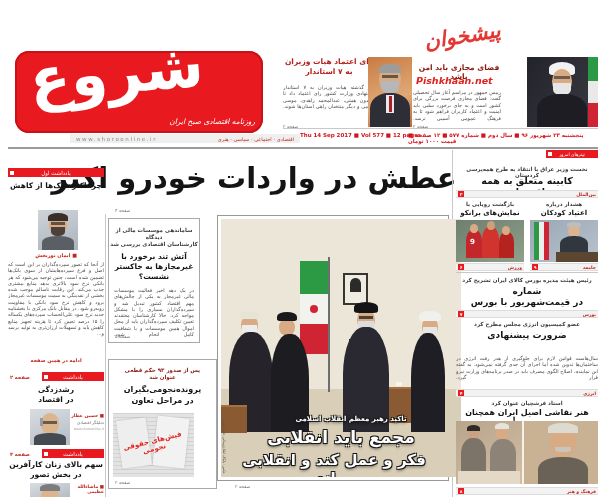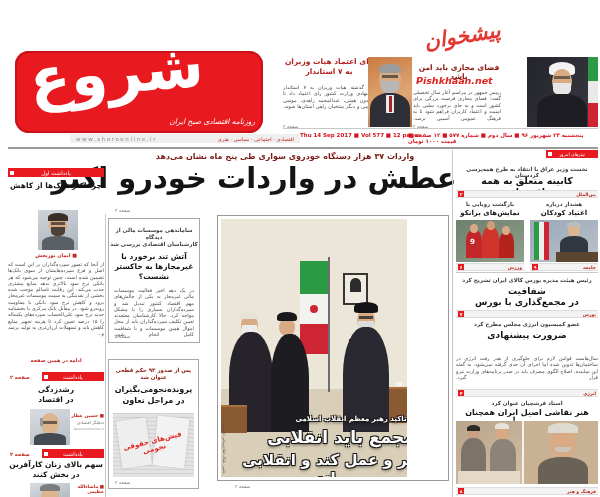--- a/index.html
+++ b/index.html
@@ -75,21 +75,20 @@
     <div class="abs" style="left:26px;top:26px;width:18px;height:12px;border-radius:0 0 45% 45%;background:#e6e6e6;"></div>
     <div class="abs" style="left:27px;top:19px;width:16px;height:3px;background:rgba(40,40,40,.6);"></div>
     <div class="torso" style="left:10px;top:37px;width:50px;height:33px;background:#1d1d23;"></div>
   </div>
 
   <div class="abs thin" style="left:283px;top:128px;width:315px;height:1px;"></div>
   <div class="abs" style="left:300px;top:132px;font-size:5.5px;font-weight:bold;color:#d6121b;">Thu 14 Sep 2017 ■ Vol 577 ■ 12 pages</div>
   <div class="abs fa" style="left:408px;top:132px;width:190px;font-size:5.5px;font-weight:bold;color:#d6121b;text-align:left;">پنجشنبه ۲۳ شهریور ۹۶ ■ سال دوم ■ شماره ۵۷۷ ■ ۱۲ صفحه ■ قیمت ۱۰۰۰ تومان</div>
   <div class="abs rule" style="left:8px;top:147px;width:590px;height:2px;"></div>
 
-  <div class="abs fa ctr bold" style="left:140px;top:152px;width:290px;font-size:8px;color:#7a1d15;">واردات ۳۷ هزار دستگاه خودروی سواری طی پنج ماه نشان می‌دهد</div>
   <div class="abs fa ctr bold" style="left:50px;top:161px;width:408px;font-size:29px;color:#141414;white-space:nowrap;">عطش در واردات خودرو اکثر</div>
   <div class="abs fa pgref" style="left:115px;top:208px;">صفحه ۴</div>
 
   <div class="abs thin" style="left:105px;top:214px;width:1px;height:283px;"></div>
   <div class="abs thin" style="left:452px;top:150px;width:1px;height:347px;"></div>
 
   <div class="abs redbar" style="left:8px;top:168px;width:96px;height:9px;font-size:5.5px;">
     <span class="whchip abs" style="left:2px;top:2.5px;"></span>
     <span class="fa">یادداشت اول</span>
   </div>
@@ -132,21 +131,21 @@
 
   <div class="abs" style="left:8px;top:449px;width:96px;height:9px;">
     <span class="abs fa" style="left:2px;top:1.5px;font-size:5px;font-weight:bold;color:#c0271d;">صفحه ۴</span>
     <span class="abs redbar" style="left:34px;top:0;width:62px;height:9px;font-size:5.5px;">
       <span class="whchip abs" style="left:2px;top:2.5px;"></span>
       <span class="fa">یادداشت</span>
     </span>
   </div>
   <div class="abs fa ctr bold" style="left:8px;top:460px;width:96px;font-size:7.5px;line-height:10px;color:#141414;">
     <div>سهم بالای زنان کارآفرین</div>
-    <div>در بخش کنند</div>
+    <div>در بخش تصور</div>
   </div>
   <div class="photo" style="left:30px;top:483px;width:40px;height:14px;background:linear-gradient(160deg,#d9dde1,#b4bcc4);">
     <div class="head" style="left:11px;top:3px;width:18px;height:20px;background:#dcb48e;"></div>
     <div class="abs" style="left:10px;top:1px;width:20px;height:7px;border-radius:50% 50% 0 0;background:#7c7c7c;"></div>
   </div>
   <div class="abs fa" style="left:71px;top:484px;width:33px;text-align:right;">
     <div style="font-size:4.5px;font-weight:bold;color:#c0271d;">■ ماشاءالله عظیمی</div>
     <div style="font-size:4px;color:#666;margin-top:2px;">دبیرکل اتاق تعاون ایران</div>
   </div>
 
@@ -156,39 +155,39 @@
       <div>کارشناسان اقتصادی بررسی شد</div>
     </div>
     <div class="fa ctr bold" style="margin-top:4px;font-size:7.5px;line-height:10px;color:#141414;">
       <div>آتش تند برخورد با</div>
       <div>غیرمجازها به خاکستر نشست؟</div>
     </div>
     <div class="fa jt" style="margin:5px 5px 0 5px;font-size:5px;line-height:6.3px;height:52px;overflow:hidden;">در یک دهه اخیر فعالیت موسسات مالی غیرمجاز به یکی از چالش‌های مهم اقتصاد کشور تبدیل شد و سپرده‌گذاران بسیاری را با مشکل مواجه کرد. حالا کارشناسان معتقدند تعیین تکلیف سپرده‌گذاران باید از محل اموال همین موسسات و با شفافیت کامل انجام شود.</div>
     <div class="fa pgref" style="position:absolute;left:6px;bottom:3px;">صفحه ۵</div>
   </div>
 
-  <div class="abs box" style="left:108px;top:359px;width:91px;height:130px;">
+  <div class="abs box" style="left:108px;top:359px;width:109px;height:130px;">
     <div class="fa ctr bold" style="margin-top:7px;font-size:5.5px;line-height:7px;color:#8a1a12;">
       <div>پس از صدور ۹۳ حکم قطعی</div>
       <div>عنوان شد</div>
     </div>
     <div class="fa ctr bold" style="margin-top:4px;font-size:8px;line-height:10.5px;color:#141414;">
       <div>پرونده‌نجومی‌بگیران</div>
       <div>در مراحل تعاون</div>
     </div>
     <div class="photo" style="left:4px;top:53px;width:81px;height:64px;background:repeating-linear-gradient(0deg,#e3e3e3 0 3px,#d2d2d2 3px 4px),#ddd;">
       <div class="abs" style="left:6px;top:6px;width:30px;height:48px;background:#eee;transform:rotate(-8deg);box-shadow:0 0 2px #0003;"></div>
       <div class="abs" style="left:42px;top:4px;width:32px;height:50px;background:#f2f2f2;transform:rotate(6deg);box-shadow:0 0 2px #0003;"></div>
       <div class="abs fa ctr bold" style="left:0;top:24px;width:81px;font-size:7px;color:#e0231f;transform:rotate(-14deg);text-shadow:0 0 2px #fff;">فیش‌های حقوقی نجومی</div>
     </div>
     <div class="fa pgref" style="position:absolute;left:6px;bottom:3px;">صفحه ۲</div>
   </div>
 
   <div class="abs box" style="left:217px;top:215px;width:232px;height:266px;border-color:#999;">
-    <div class="photo" style="left:3px;top:3px;width:186px;height:258px;background:linear-gradient(#ece6d8 0 170px,#d9cfb8 170px);">
+    <div class="photo" style="left:3px;top:3px;width:240px;height:258px;background:linear-gradient(#ece6d8 0 170px,#d9cfb8 170px);">
 
       <div class="abs" style="left:79px;top:42px;width:28px;height:93px;">
         <div style="height:33px;background:#2c9a44;"></div>
         <div style="height:30px;background:#f2f2ee;position:relative;">
           <div style="position:absolute;left:10px;top:11px;width:8px;height:8px;border-radius:50%;background:#cf2433;"></div>
         </div>
         <div style="height:30px;background:#cf2433;"></div>
       </div>
       <div class="abs" style="left:107px;top:38px;width:2px;height:135px;background:#6e6e6e;"></div>
 
@@ -269,22 +268,22 @@
   </div>
   <div class="abs secbar" style="left:530px;top:263px;width:68px;height:8px;">
     <span class="chip" style="width:6px;height:6px;">۹</span>
     <span class="fa seclabel">جامعه</span>
   </div>
 
   <div class="abs thin" style="left:456px;top:272px;width:142px;height:1px;"></div>
 
   <div class="abs fa ctr kick" style="left:456px;top:277px;width:142px;font-size:5.5px;">رئیس هیئت مدیره بورس کالای ایران تشریح کرد</div>
   <div class="abs fa ctr bold" style="left:456px;top:286px;width:142px;font-size:9px;line-height:11px;color:#141414;">
-    <div>شفافیت</div>
-    <div>در مجمع‌گذاری با بورس</div>
+    <div>شماره</div>
+    <div>در قیمت‌شهریور با بورس</div>
   </div>
   <div class="abs secbar" style="left:456px;top:310px;width:142px;height:8px;">
     <span class="chip" style="width:6px;height:6px;">۷</span>
     <span class="fa seclabel">بورس</span>
   </div>
 
   <div class="abs fa ctr kick" style="left:456px;top:321px;width:142px;font-size:5.5px;">عضو کمیسیون انرژی مجلس مطرح کرد</div>
   <div class="abs fa ctr bold" style="left:456px;top:330px;width:142px;font-size:9px;line-height:11px;color:#141414;">
     <div>ضرورت پیشنهادی</div>
   </div>

